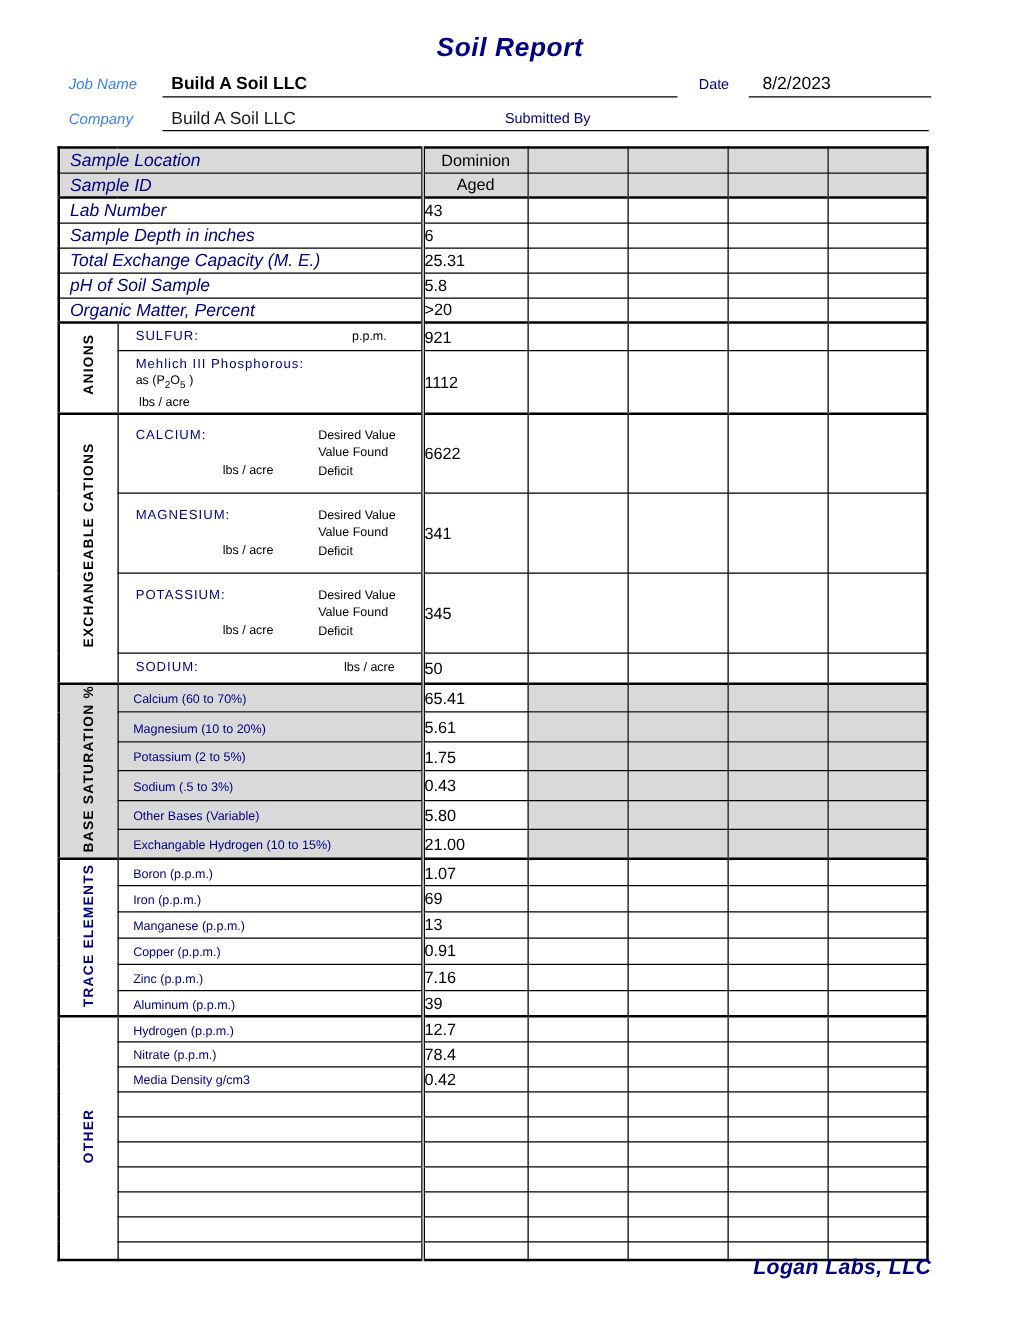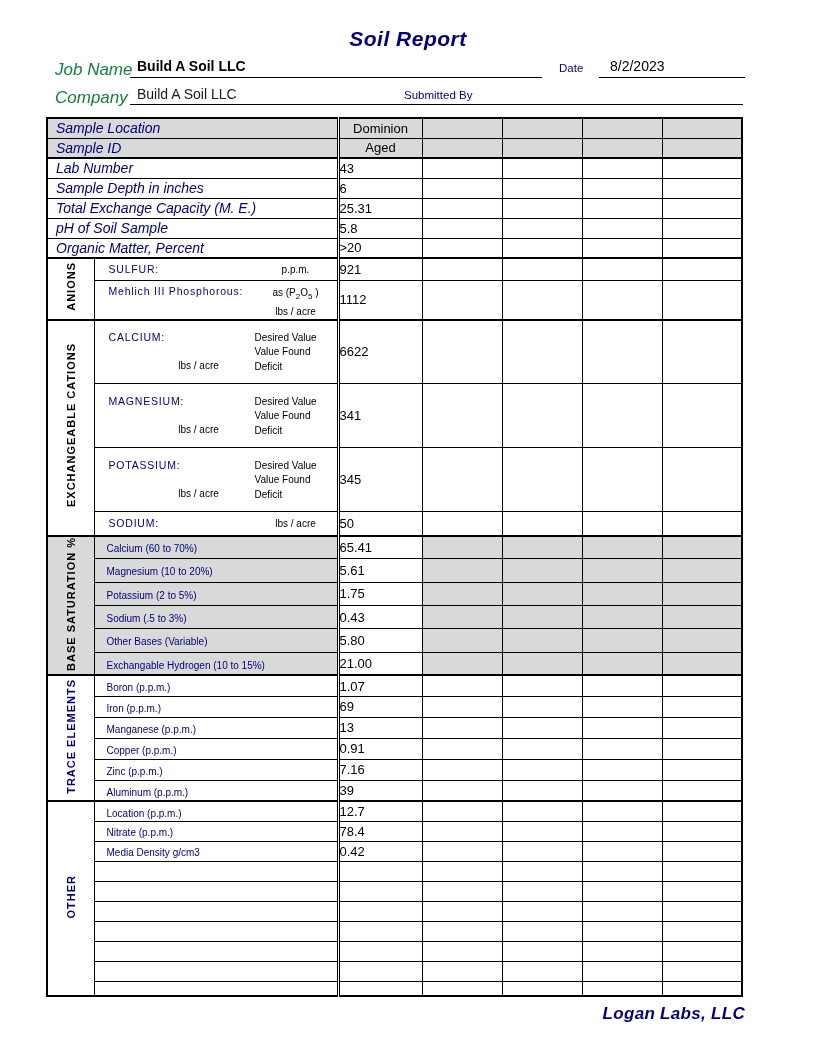--- a/index.html
+++ b/index.html
@@ -7,21 +7,21 @@
   body {
     width:816px; height:1056px; position:relative; background:#ffffff;
     font-family:"Liberation Sans", sans-serif; color:#000;
   }
 
   
   .title {
     position:absolute; top:27px; left:0; width:816px; text-align:center;
     color:#000080; font-size:21px; font-weight:bold; font-style:italic; letter-spacing:.5px;
   }
-  .hlbl  { position:absolute; color:#15803d; font-size:17px; font-style:italic; }
+  .hlbl  { position:absolute; color:#3b82f6; font-size:12px; font-style:italic; }
   .hlbl2 { position:absolute; color:#000080; font-size:11.5px; }
   .hval  { position:absolute; color:#000; font-size:14px; }
   .bold  { font-weight:bold; }
   .rule  { position:absolute; height:1px; background:#000; }
 
   
   .footer {
     position:absolute; top:1004px; right:71px; color:#000080;
     font-size:17px; font-weight:bold; font-style:italic; letter-spacing:.3px;
   }
@@ -53,21 +53,21 @@
 
   td.lab2 { color:#000080; font-style:italic; font-size:14px; padding-left:8px; }
   td.lab  { }
   .slab   { color:#000080; font-size:10px; padding-left:12px; }
   .nlab   { color:#000080; font-size:10.5px; letter-spacing:.8px; }
   .unit   { color:#000; font-size:10px; line-height:15px;text-align:center; }
 
   .duo { display:flex; align-items:center; padding-left:14px; }
   .duo .nlab { width:146px; flex:none; }
   .duo .unit { flex:1; }
-  .duo.top { align-items:flex-start; padding-top:4px; }
+  .duo.top { align-items:flex-start; padding-top:4px;flex-direction:column; }
 
   .cation { display:flex; height:100%; padding:7px 0 7px 14px; }
   .cl { width:146px; flex:none; display:flex; flex-direction:column; }
   .cl .unit { padding-left:34px; margin-top:15px; }
   .cr { flex:1; display:flex; flex-direction:column; justify-content:space-between; padding:1px 0; }
   .cr span { font-size:10px; color:#000; }
 
   td.v { font-size:13px; color:#000; }
   td.n { text-align:left; padding-right:8px; }
   td.c { text-align:center; }
@@ -358,21 +358,21 @@
     <td class="lab"><span class="slab">Aluminum (p.p.m.)</span></td>
     <td class="v first n">39</td>
     <td class="v"></td>
         <td class="v"></td>
         <td class="v"></td>
         <td class="v"></td>
   </tr>
 
   <tr class="h20 st">
     <td class="sec" rowspan="10"><span class="vtext nvy">OTHER</span></td>
-    <td class="lab"><span class="slab">Location  (p.p.m.)</span></td>
+    <td class="lab"><span class="slab">Hydrogen  (p.p.m.)</span></td>
     <td class="v first n">12.7</td>
     <td class="v"></td>
         <td class="v"></td>
         <td class="v"></td>
         <td class="v"></td>
   </tr>
   <tr class="h20">
     <td class="lab"><span class="slab">Nitrate  (p.p.m.)</span></td>
     <td class="v first n">78.4</td>
     <td class="v"></td>

